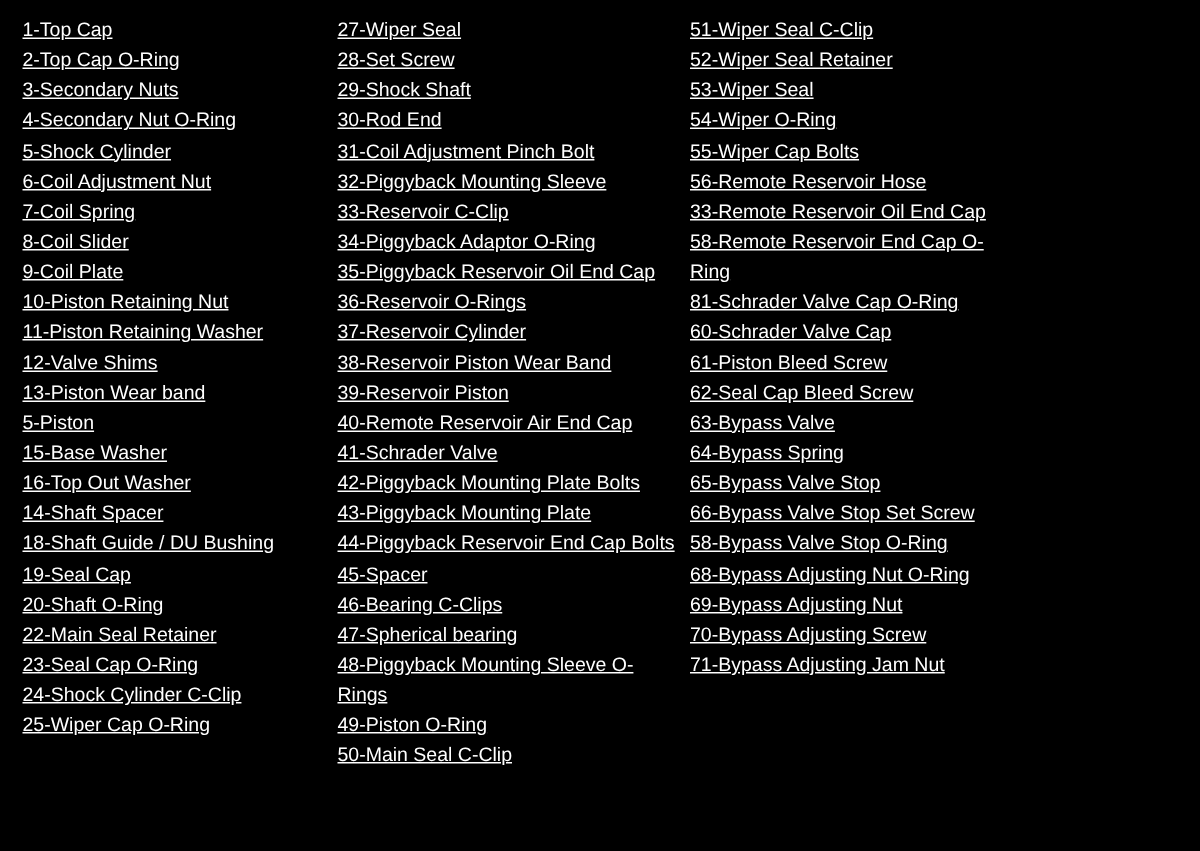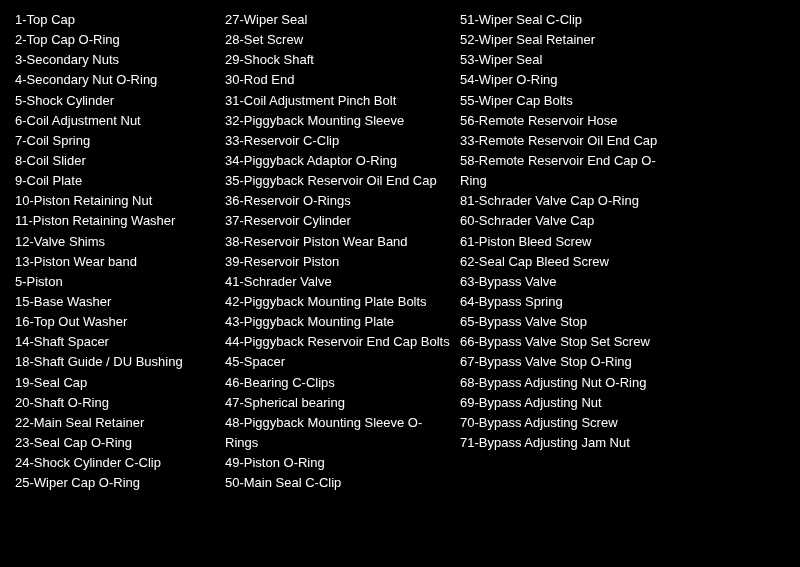--- a/index.html
+++ b/index.html
@@ -9,20 +9,21 @@
       font-family: Arial, sans-serif;
       font-size: 13px;
       width: 800px;
       min-height: 567px;
       padding: 10px 15px;
     }
     .columns-container {
       display: flex;
       gap: 0;
       align-items: flex-start;
+      text-decoration: underline;
     }
     .column {
       flex: 0 0 auto;
       padding-right: 10px;
     }
     .column-1 { width: 210px; }
     .column-2 { width: 235px; }
     .column-3 { width: 230px; }
     .item {
       line-height: 1.55;
@@ -72,20 +73,21 @@
       <div class="item">30-Rod End</div>
       <div class="item">31-Coil Adjustment Pinch Bolt</div>
       <div class="item">32-Piggyback Mounting Sleeve</div>
       <div class="item">33-Reservoir C-Clip</div>
       <div class="item">34-Piggyback Adaptor O-Ring</div>
       <div class="item-wrap">35-Piggyback Reservoir Oil End Cap</div>
       <div class="item">36-Reservoir O-Rings</div>
       <div class="item">37-Reservoir Cylinder</div>
       <div class="item">38-Reservoir Piston Wear Band</div>
       <div class="item">39-Reservoir Piston</div>
+      <div class="item-wrap">40-Remote Reservoir Air End Cap</div>
       <div class="item">41-Schrader Valve</div>
       <div class="item-wrap">42-Piggyback Mounting Plate Bolts</div>
       <div class="item">43-Piggyback Mounting Plate</div>
       <div class="item-wrap">44-Piggyback Reservoir End Cap Bolts</div>
       <div class="item">45-Spacer</div>
       <div class="item">46-Bearing C-Clips</div>
       <div class="item">47-Spherical bearing</div>
       <div class="item-wrap">48-Piggyback Mounting Sleeve O-Rings</div>
       <div class="item">49-Piston O-Ring</div>
       <div class="item">50-Main Seal C-Clip</div>
@@ -101,19 +103,19 @@
       <div class="item-wrap">33-Remote Reservoir Oil End Cap</div>
       <div class="item-wrap">58-Remote Reservoir End Cap O-Ring</div>
       <div class="item">81-Schrader Valve Cap O-Ring</div>
       <div class="item">60-Schrader Valve Cap</div>
       <div class="item">61-Piston Bleed Screw</div>
       <div class="item">62-Seal Cap Bleed Screw</div>
       <div class="item">63-Bypass Valve</div>
       <div class="item">64-Bypass Spring</div>
       <div class="item">65-Bypass Valve Stop</div>
       <div class="item">66-Bypass Valve Stop Set Screw</div>
-      <div class="item">67-Bypass Valve Stop O-Ring</div>
+      <div class="item">58-Bypass Valve Stop O-Ring</div>
       <div class="item">68-Bypass Adjusting Nut O-Ring</div>
       <div class="item">69-Bypass Adjusting Nut</div>
       <div class="item">70-Bypass Adjusting Screw</div>
       <div class="item">71-Bypass Adjusting Jam Nut</div>
     </div>
 </div>
 
 </body></html>

